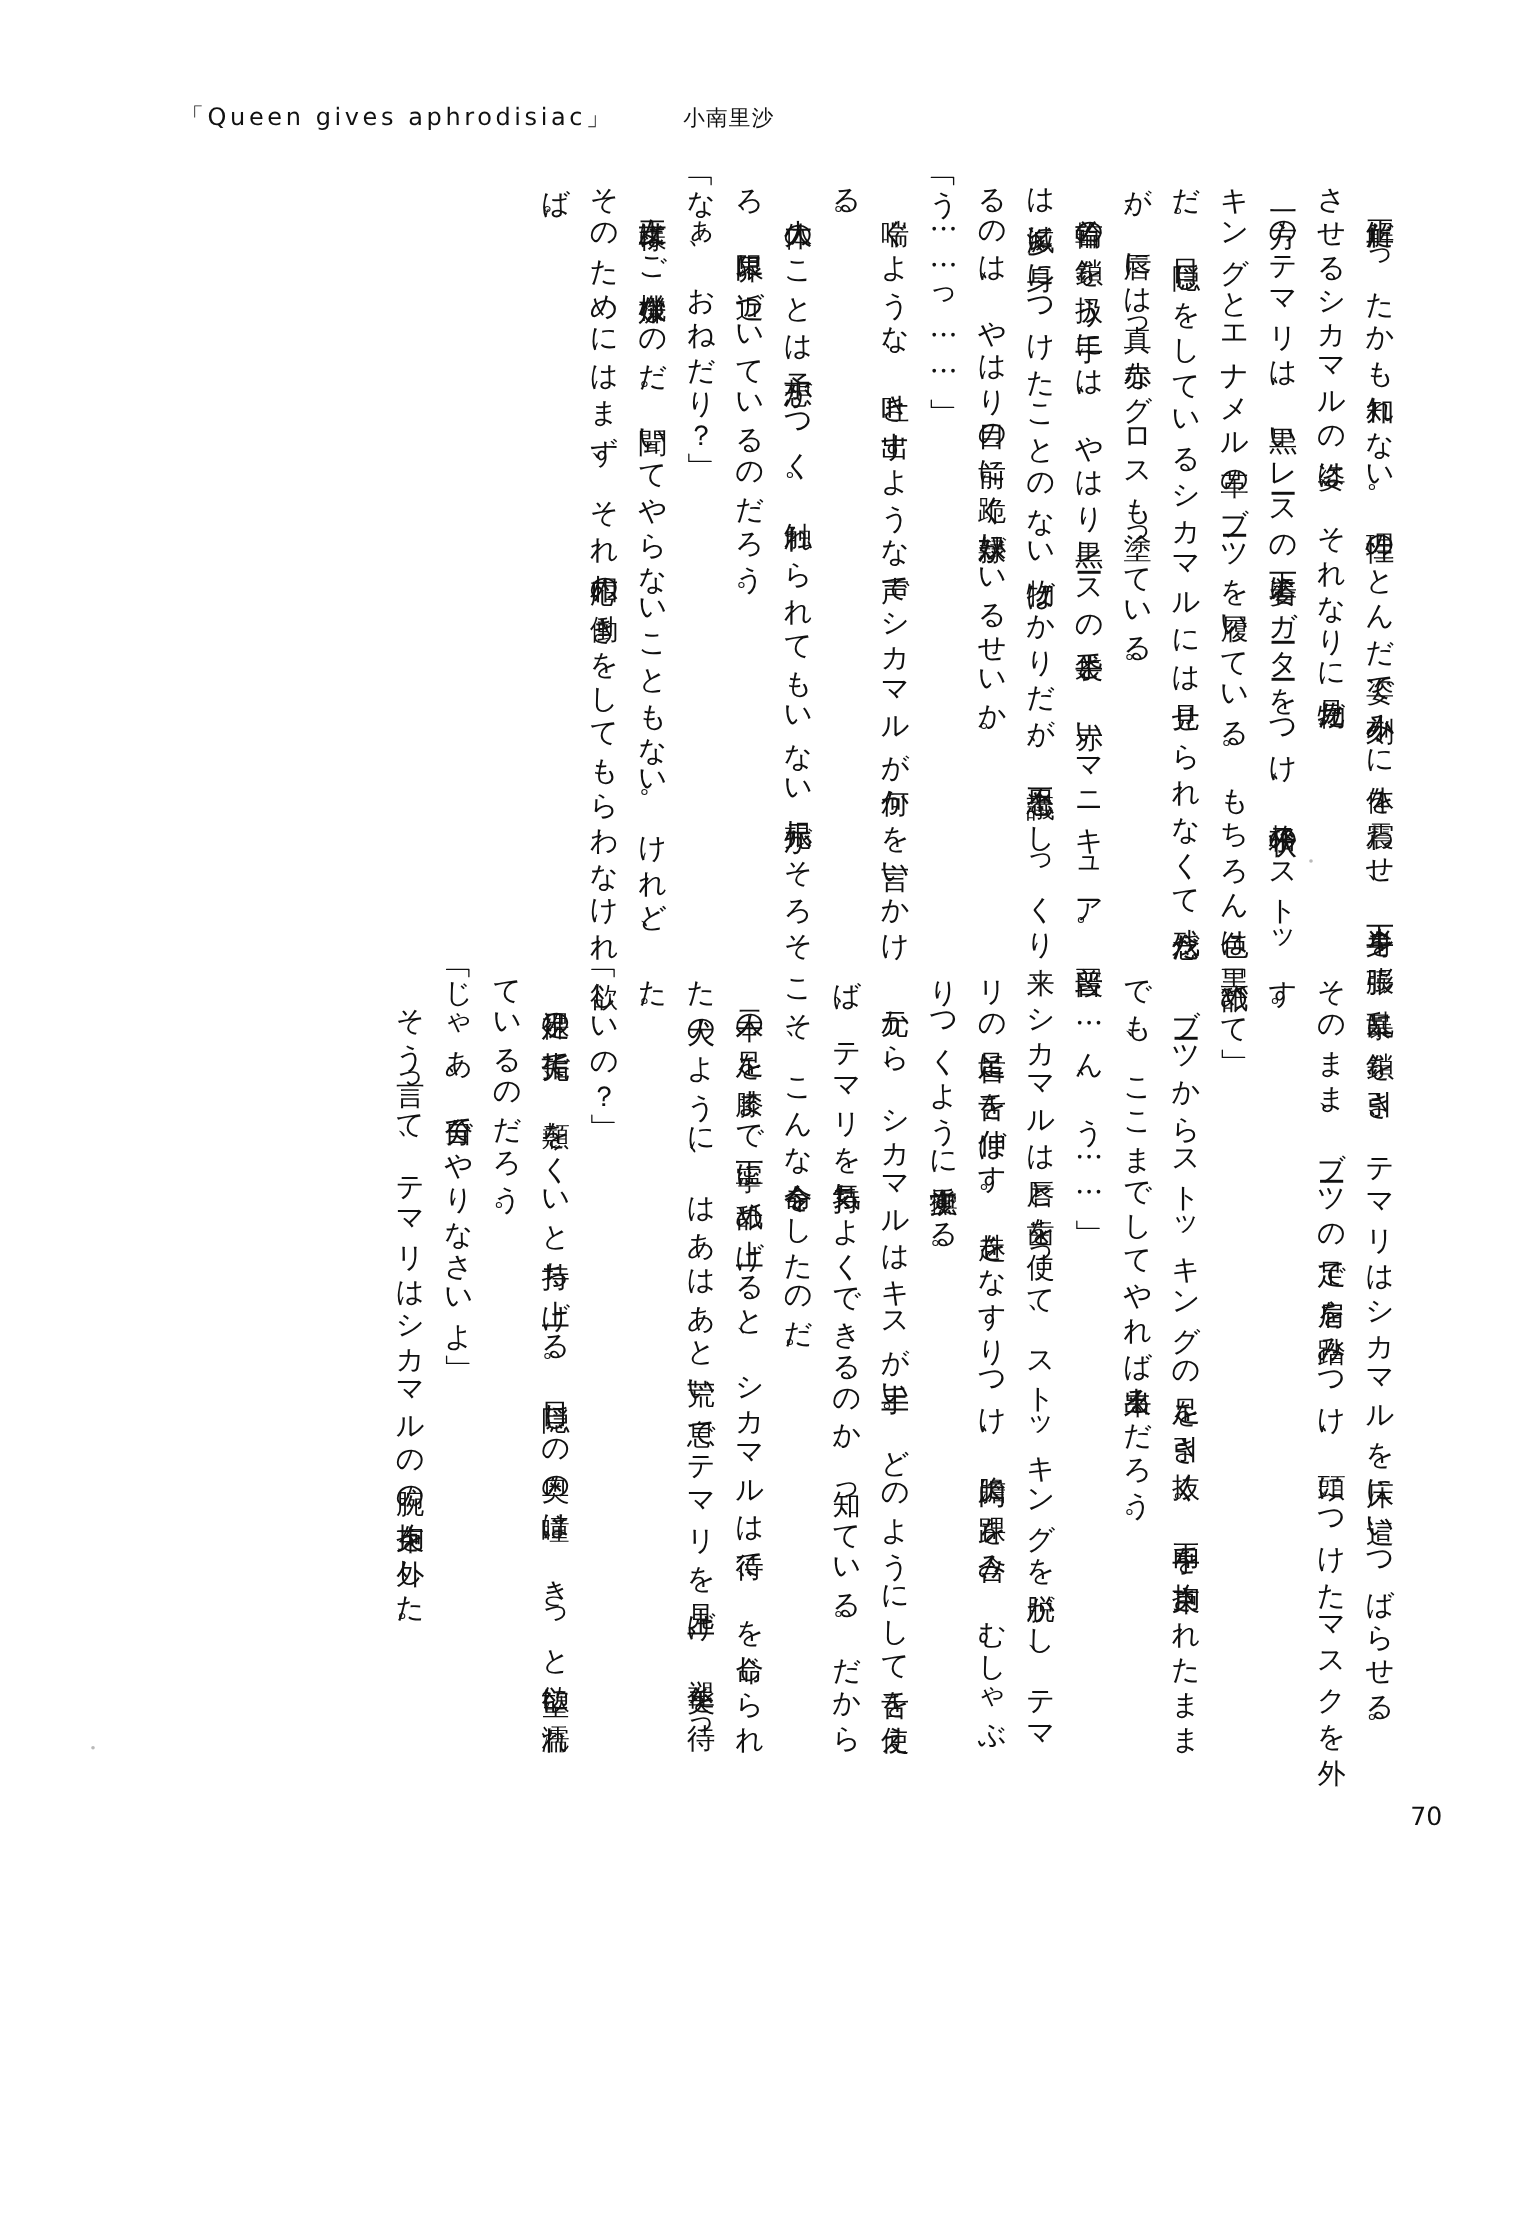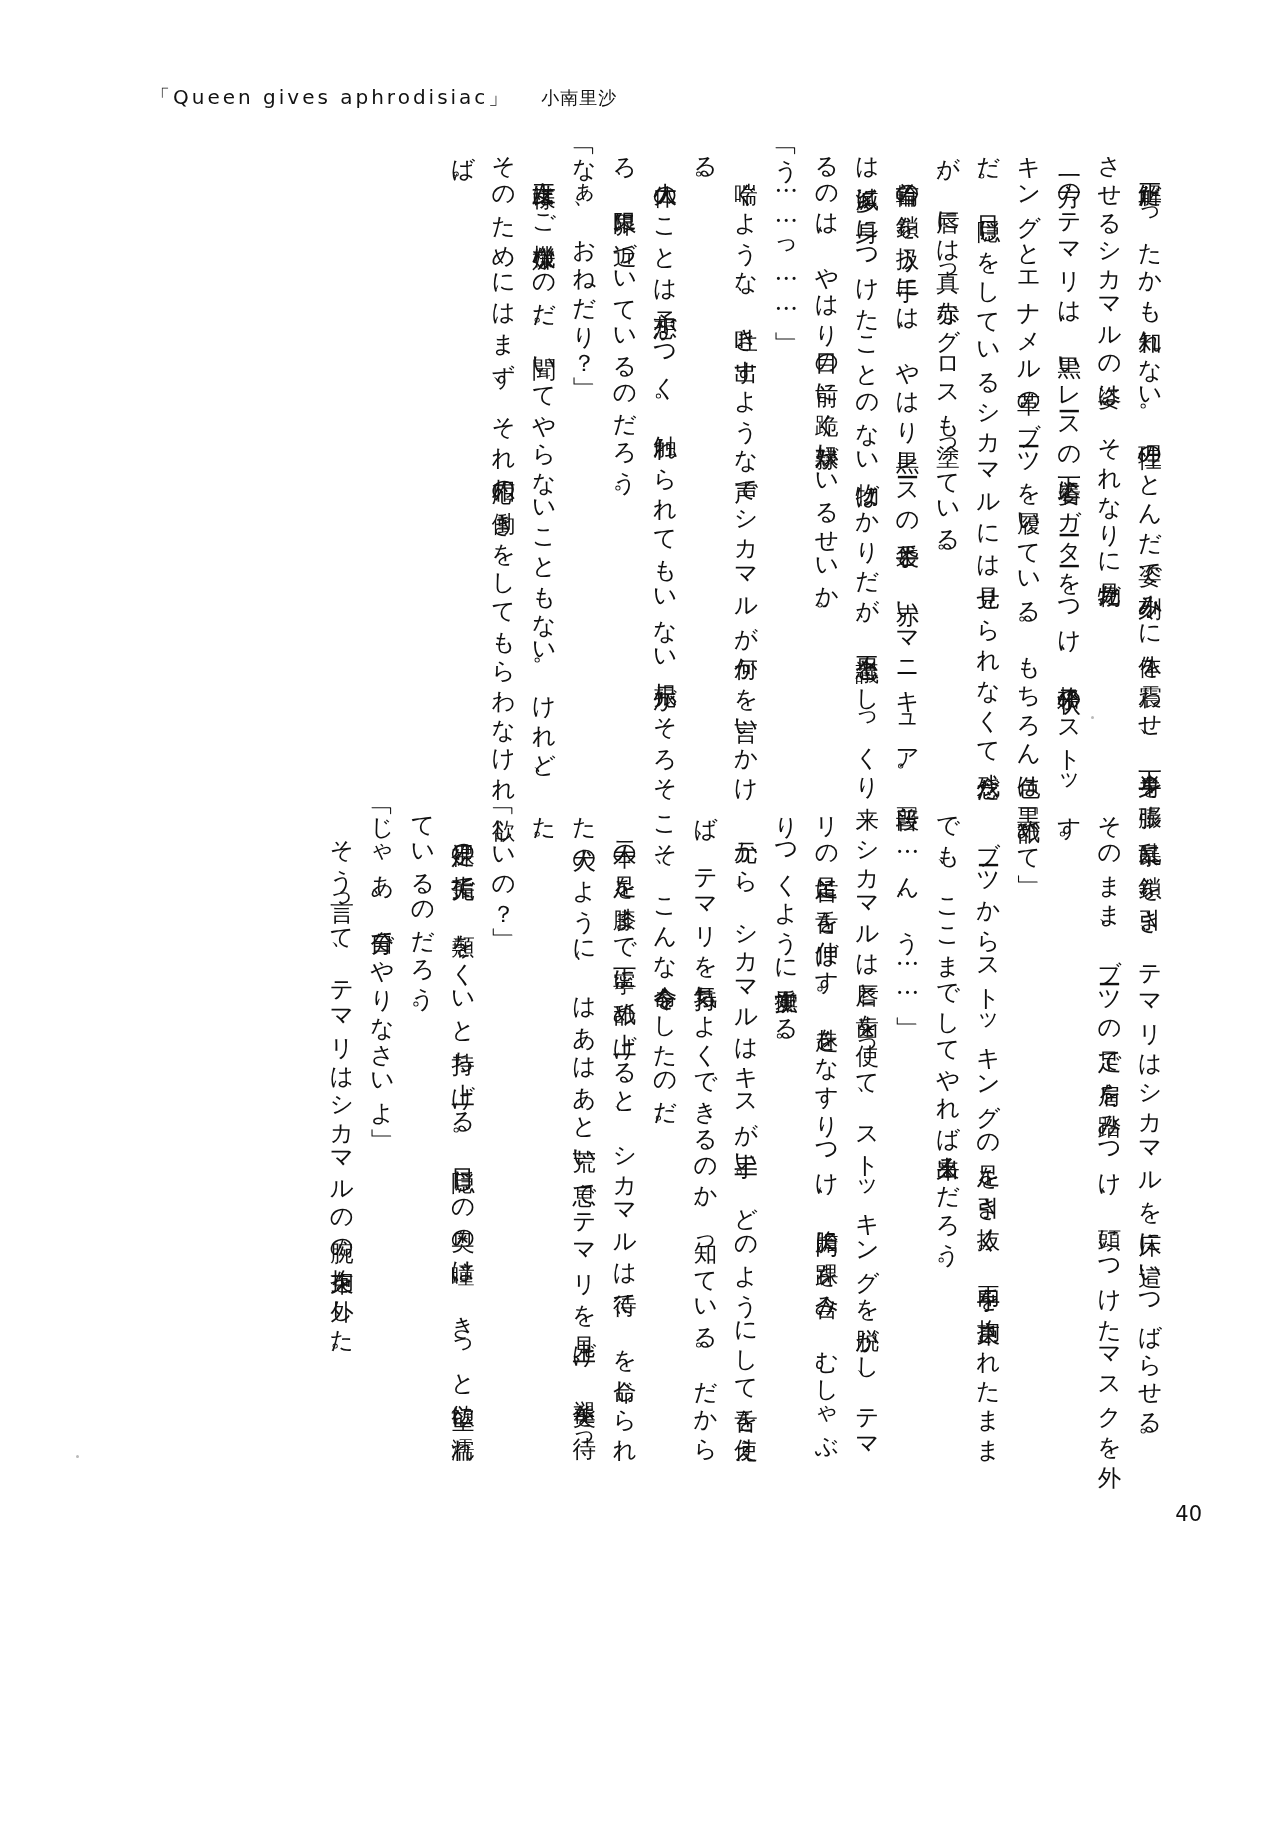--- a/index.html
+++ b/index.html
@@ -27,20 +27,21 @@
   
   .header {
     position: absolute;
     left: 150px;
     top: 84px;
     width: 900px;
     height: 34px;
     display: flex;
     align-items: baseline;
     white-space: nowrap;
+    gap: 28px;
   }
   .header .title {
     font-family: "DejaVu Sans", "Liberation Sans", sans-serif;
     font-size: 20px;
     letter-spacing: 3px;
     color: #111111;
   }
   .header .author {
     font-family: "DejaVu Sans", "Liberation Sans", sans-serif;
     font-size: 18px;
@@ -131,17 +132,17 @@
     <p class="noindent">「……ん、う……」</p>
     <p>シカマルは唇と歯を使って、ストッキングを脱がし、テマリの足首に舌を伸ばす。趎をなすりつけ、膽内に踝を含み、むしゃぶりつくように愛撫する。</p>
     <p>元から、シカマルはキスが上手い。どのようにして舌を使えば、テマリを気持ちよくできるのか、知っている。だからこそ、こんな命令をしたのだ。</p>
     <p>二本の足を膝まで丁寧に舐め上げると、シカマルは待て、を命じられた犬のように、はあはあと荒い息でテマリを見上げ、褪美を待った。</p>
     <p class="noindent">「欲しいの？」</p>
     <p>裸足の指先で、顤をくいと持ち上げる。目隠しの奥の瞳は、きっと欲望に濡れているのだろう。</p>
     <p class="noindent">「じゃあ、自分でやりなさいよ」</p>
     <p>そう言って、テマリはシカマルの腕の拘束を外した。</p>
   </div>
 
-  <div class="page-number">40</div>
+  <div class="page-number">70</div>
 
   <div class="speck" style="left:1091px; top:716px; width:3px; height:3px;"></div>
   <div class="speck" style="left:76px; top:1455px; width:3px; height:3px;"></div>
 </div>
 
 </body></html>

